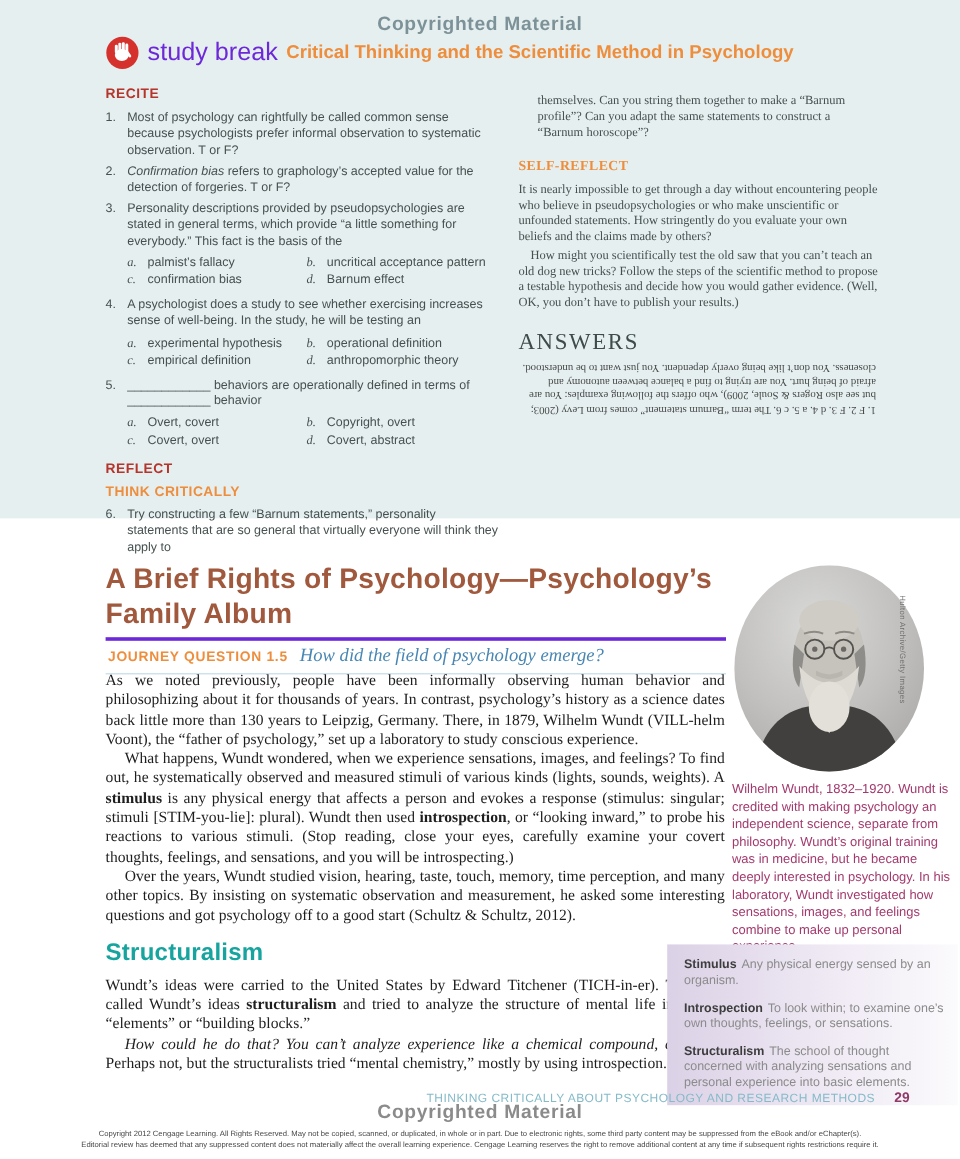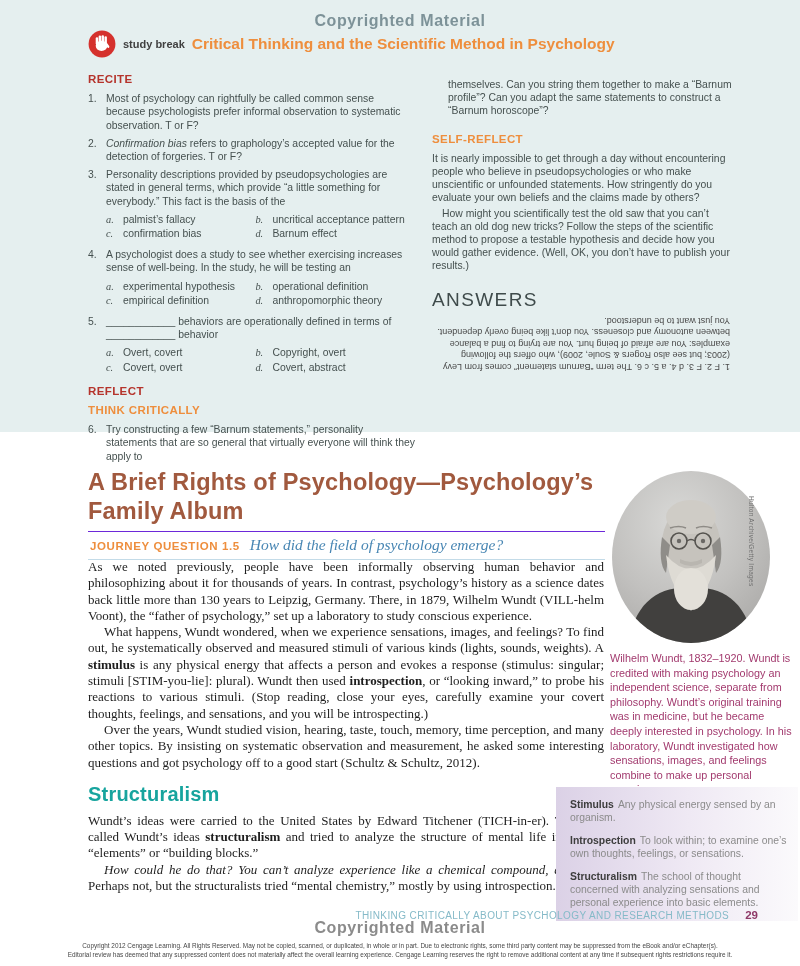--- a/index.html
+++ b/index.html
@@ -7,44 +7,44 @@
   .page {
     position:relative; width:800px; height:966px; background:#ffffff;
     font-family:"Liberation Sans", sans-serif; overflow:hidden; margin:0 auto;
   }
   
   .studybreak { position:absolute; top:0; left:0; width:800px; height:432px; background:#e5efef; }
   .wm { width:100%; text-align:center; font-weight:bold; letter-spacing:0.6px; font-size:16px; }
   .wm-top { position:absolute; top:12px; left:0; color:#7d9298; }
   .sb-header { position:absolute; top:30px; left:88px; display:flex; align-items:center; gap:7px; }
   .hand { width:28px; height:28px; flex:none; display:block; }
-  .sb-label { color:#404040; font-weight:bold; font-size:11px; }
+  .sb-label { color:#6d28d9; font-weight:normal; font-size:21px; }
   .sb-title { color:#ee8e3d; font-weight:bold; font-size:15.5px; }
   .sb-col { position:absolute; font-size:10.4px; line-height:13.2px; color:#45504f; }
   .sb-left  { top:73px; left:88px; width:328px; }
-  .sb-right { top:78px; left:432px; width:300px; }
+  .sb-right { top:78px; left:432px; width:300px;font-family:Liberation Serif, serif; }
   .h-red    { color:#b5342c; font-weight:bold; font-size:11.5px; letter-spacing:0.4px; margin-bottom:6px; }
   .h-orange { color:#ee8e3d; font-weight:bold; font-size:11.5px; letter-spacing:0.4px; margin-bottom:6px; }
   .mt { margin-top:11px; }
   .q { display:flex; margin-bottom:5px; }
   .qnum { width:18px; flex:none; }
   .qtext { flex:1; }
   .opts { display:grid; grid-template-columns:1fr 1.12fr; gap:1px 6px; margin:1px 0 8px 18px; }
   .opt { display:flex; }
   .ol { font-family:"Liberation Serif", serif; font-style:italic; width:17px; flex:none; }
   .cont { margin-left:16px; margin-bottom:15px; }
   .sb-p { margin-bottom:2px; }
   .ind { text-indent:10px; }
   .answers-h { margin-top:20px; font-size:19px; letter-spacing:1.4px; color:#3f4b4b; font-weight:normal; }
   .answers-flip { margin-top:8px; width:298px; transform:rotate(180deg); font-size:9px; line-height:11.5px; color:#4a4a4a; text-align:left; }
   .seg-b { font-weight:bold; }
   .seg-i { font-style:italic; }
   
   .main-title { position:absolute; top:468px; left:88px; width:520px; font-size:23.5px; line-height:29px; font-weight:bold; color:#a1593e; letter-spacing:0.2px; }
-  .journey { position:absolute; top:531px; left:88px; width:517px; border-top:1px solid #6d28d9; border-bottom:1px solid #c3dbe8; padding:4px 2px 5px; display:flex; align-items:baseline; gap:10px; }
+  .journey { position:absolute; top:531px; left:88px; width:517px; border-top:3px solid #6d28d9; border-bottom:1px solid #c3dbe8; padding:4px 2px 5px; display:flex; align-items:baseline; gap:10px; }
   .journey-label { color:#ee8e3d; font-weight:bold; font-size:11.5px; letter-spacing:0.6px; }
   .journey-q { font-family:"Liberation Serif", serif; font-style:italic; font-size:15.5px; color:#4886b3; }
   .body-col { position:absolute; top:559px; left:88px; width:516px; font-family:"Liberation Serif", serif; font-size:13px; line-height:16.3px; color:#1e1e1e; text-align:justify; }
   .body-col p.indent { text-indent:16px; }
   .struct-h { font-family:"Liberation Sans", sans-serif; color:#17a49e; font-weight:bold; font-size:20px; line-height:24px; margin:11px 0 7px; letter-spacing:0.2px; }
   
   .photo { position:absolute; top:471px; left:610px; width:163px; height:173px; }
   .photo-credit { position:absolute; top:496px; left:748px; height:130px; writing-mode:vertical-rl; font-size:6.5px; color:#6f6f6f; letter-spacing:0.3px; }
   .caption { position:absolute; top:651px; left:610px; width:184px; font-size:10.8px; line-height:14.6px; color:#a23a6e; }
   .glossary { position:absolute; top:787px; left:556px; width:242px; padding:11px 10px 11px 14px; background:linear-gradient(90deg,#dbd1e6 0%,#efe9f4 55%,#fbfafc 100%); }

